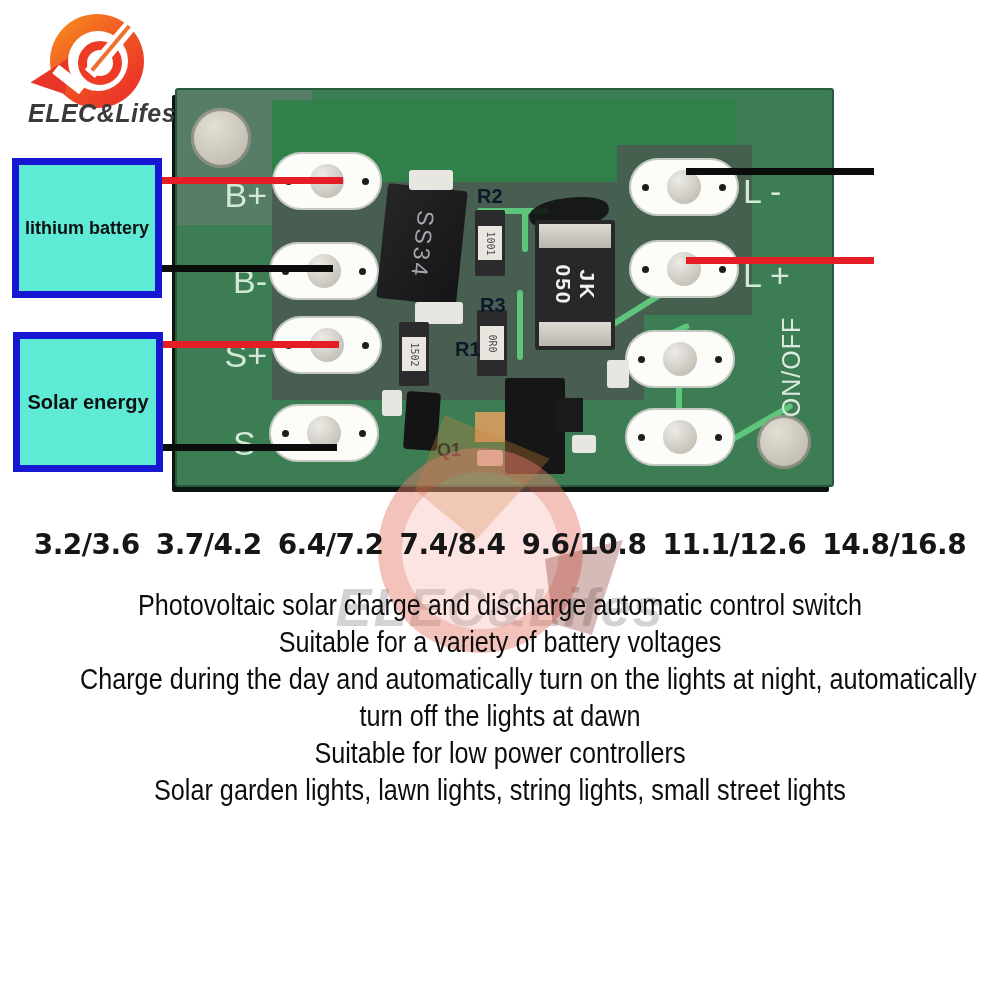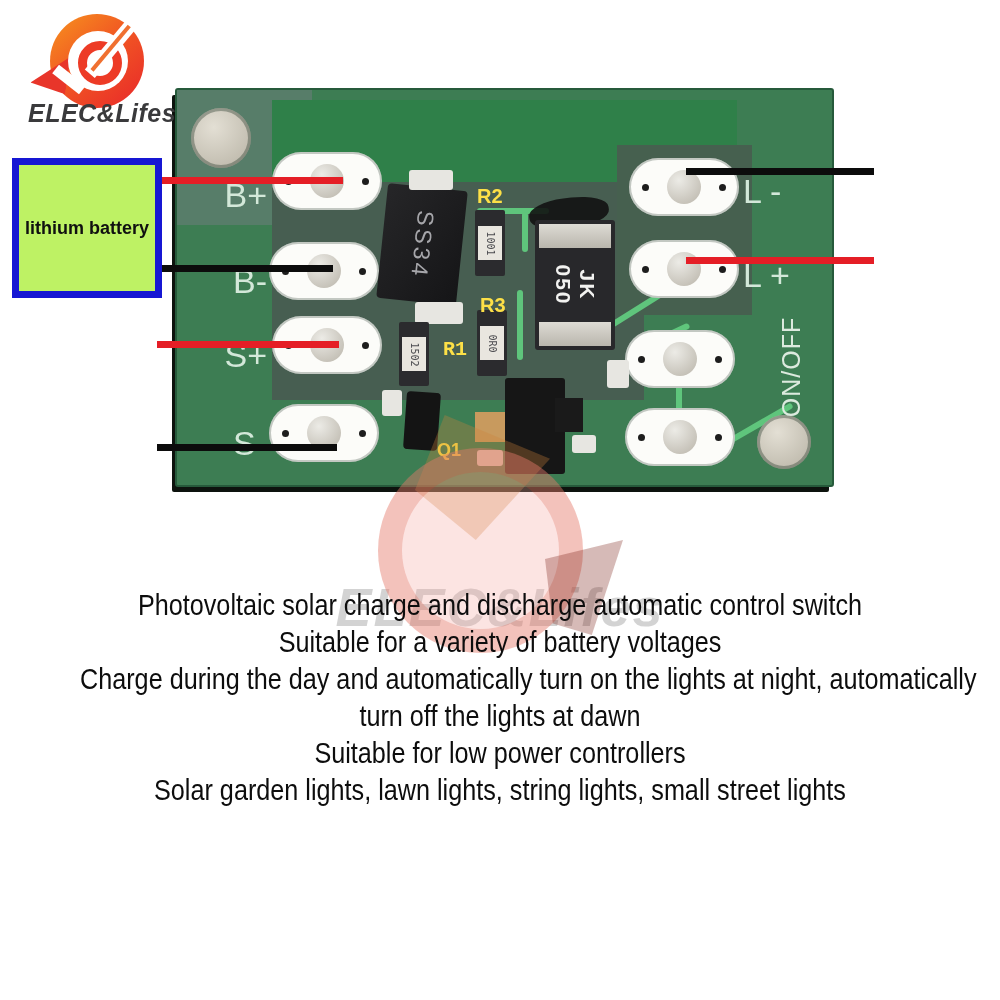--- a/index.html
+++ b/index.html
@@ -33,21 +33,21 @@
   .panel-dark-right{left:440px;top:55px;width:135px;height:170px;background:#46604f;}
   .trace{position:absolute;background:#5fc57c;border-radius:3px;}
 
   .pad{position:absolute;width:110px;height:58px;background:#fcfcf9;border-radius:30px;
        box-shadow:inset 0 0 0 2px rgba(25,45,32,.25);display:flex;align-items:center;justify-content:space-between;
        padding:0 13px;box-sizing:border-box;}
   .pad-hole{width:34px;height:34px;border-radius:50%;
        background:radial-gradient(circle at 35% 30%,#ecebe6,#b9b4a9);}
   .pad-dot{width:7px;height:7px;border-radius:50%;background:#1d1d1d;}
   .silk{position:absolute;color:#d3e8d9;font-size:34px;z-index:2;}
-  .silk-small{position:absolute;color:#fde047;font-size:20px;font-weight:bold;z-index:2;}
+  .silk-small{position:absolute;color:#0f172a;font-size:20px;font-weight:bold;z-index:2;}
   .hole{position:absolute;border-radius:50%;background:radial-gradient(circle at 38% 32%,#e3dfd4,#b6b1a3);
         box-shadow:inset 0 0 0 3px rgba(25,45,32,.35);}
 
   .comp{position:absolute;background:#1b1b1d;}
   .comp-ss34{left:205px;top:97px;width:80px;height:115px;border-radius:4px;transform:rotate(6deg);
         display:flex;align-items:center;justify-content:center;background:linear-gradient(120deg,#262628,#151517);}
   .ss34-label{transform:rotate(90deg);color:#a6a6aa;font-size:23px;letter-spacing:3px;white-space:nowrap;}
   .resistor{position:absolute;width:30px;background:#2b2b2e;border-radius:2px;display:flex;align-items:center;justify-content:center;}
   .res-band{width:24px;height:34px;background:#e9e6df;display:flex;align-items:center;justify-content:center;overflow:hidden;}
   .res-code{transform:rotate(90deg);font-size:10px;color:#4c4c50;font-family:"DejaVu Sans Mono",monospace;white-space:nowrap;}
@@ -61,21 +61,21 @@
   .comp-q1{left:228px;top:302px;width:34px;height:58px;background:#141414;border-radius:4px;transform:rotate(4deg);}
   .comp-big{left:328px;top:288px;width:60px;height:96px;background:#161616;border-radius:3px;}
   .tan-pad{position:absolute;left:298px;top:322px;width:34px;height:30px;background:#c89a5e;}
   .comp-sm{left:378px;top:308px;width:28px;height:34px;background:#1a1a1a;}
   .solder{position:absolute;background:#e7e6e1;border-radius:3px;}
 
   .onoff{position:absolute;left:540px;top:262px;width:150px;height:30px;transform:rotate(-90deg);
         color:#dcead f;color:#dceade;font-size:25px;letter-spacing:1px;text-align:center;z-index:2;}
 
   
-  .anno-box{position:absolute;background:#bef264;border:7px solid #1617d3;display:flex;align-items:center;
+  .anno-box{position:absolute;background:#5eead4;border:7px solid #1617d3;display:flex;align-items:center;
         justify-content:center;text-align:center;z-index:6;font-weight:bold;color:#101010;}
   .box-battery{left:12px;top:158px;width:136px;height:126px;font-size:18px;}
   .box-solar{left:13px;top:332px;width:136px;height:126px;font-size:20px;}
   .box-led{left:872px;top:130px;width:94px;height:147px;font-size:46px;border-width:8px;letter-spacing:1px;}
   .wire{position:absolute;height:7px;z-index:5;}
   .wire-red{background:#e51e26;}
   .wire-black{background:#0c0c0c;}
 
   
   .wm-circle{position:absolute;left:378px;top:448px;width:205px;height:205px;border-radius:50%;
@@ -194,21 +194,21 @@
       </div>
     </div>
 
     <div class="silk-small" style="left:303px;top:204px;">R3</div>
     <div class="resistor" style="left:300px;top:220px;height:66px;">
       <div class="res-band">
         <span class="res-code">0R0</span>
       </div>
     </div>
 
-    <div class="silk-small" style="left:266px;top:248px;font-family:Liberation Mono, monospace;">R1</div>
+    <div class="silk-small" style="left:278px;top:248px;">R1</div>
     <div class="resistor" style="left:222px;top:232px;height:64px;">
       <div class="res-band">
         <span class="res-code">1502</span>
       </div>
     </div>
 
     <div class="smear"></div>
     <div class="comp comp-jk">
       <div class="jk-band" style="top:4px;"></div>
       <div class="jk-band" style="bottom:4px;"></div>
@@ -232,28 +232,40 @@
   </div>
 
   <div class="wm-wedge-orange"></div>
   <div class="wm-circle"></div>
   <div class="wm-wedge-dark"></div>
   <div class="wm-text">ELEC&amp;Lifes</div>
 
   <div class="anno-box box-battery">
     <span>lithium battery</span>
   </div>
+  <div class="anno-box box-solar">
+    <span>Solar energy</span>
+  </div>
 
   <div class="wire wire-red" style="left:157px;top:177px;width:186px;"></div>
   <div class="wire wire-black" style="left:157px;top:265px;width:176px;"></div>
   <div class="wire wire-red" style="left:157px;top:341px;width:182px;"></div>
   <div class="wire wire-black" style="left:157px;top:444px;width:180px;"></div>
   <div class="wire wire-black" style="left:686px;top:168px;width:188px;"></div>
   <div class="wire wire-red" style="left:686px;top:257px;width:188px;"></div>
 
+  <div class="voltages">
+    <span>3.2/3.6</span>
+    <span>3.7/4.2</span>
+    <span>6.4/7.2</span>
+    <span>7.4/8.4</span>
+    <span>9.6/10.8</span>
+    <span>11.1/12.6</span>
+    <span>14.8/16.8</span>
+  </div>
 
   <div class="desc">
     <div class="desc-line">Photovoltaic solar charge and discharge automatic control switch</div>
     <div class="desc-line">Suitable for a variety of battery voltages</div>
     <div class="desc-line">Charge during the day and automatically turn on the lights at night, automatically</div>
     <div class="desc-line">turn off the lights at dawn</div>
     <div class="desc-line">Suitable for low power controllers</div>
     <div class="desc-line">Solar garden lights, lawn lights, string lights, small street lights</div>
   </div>
 

